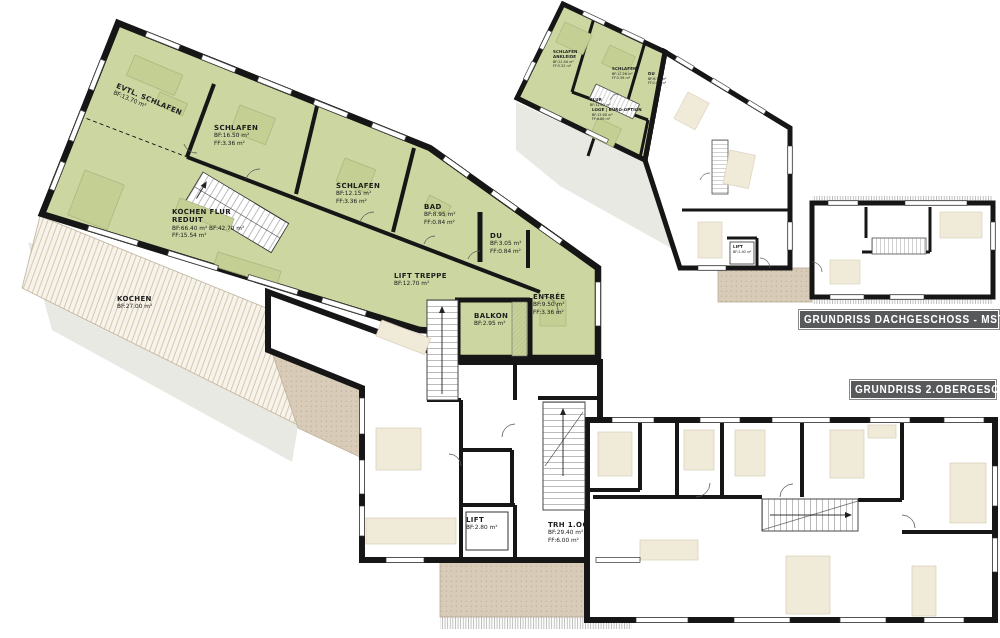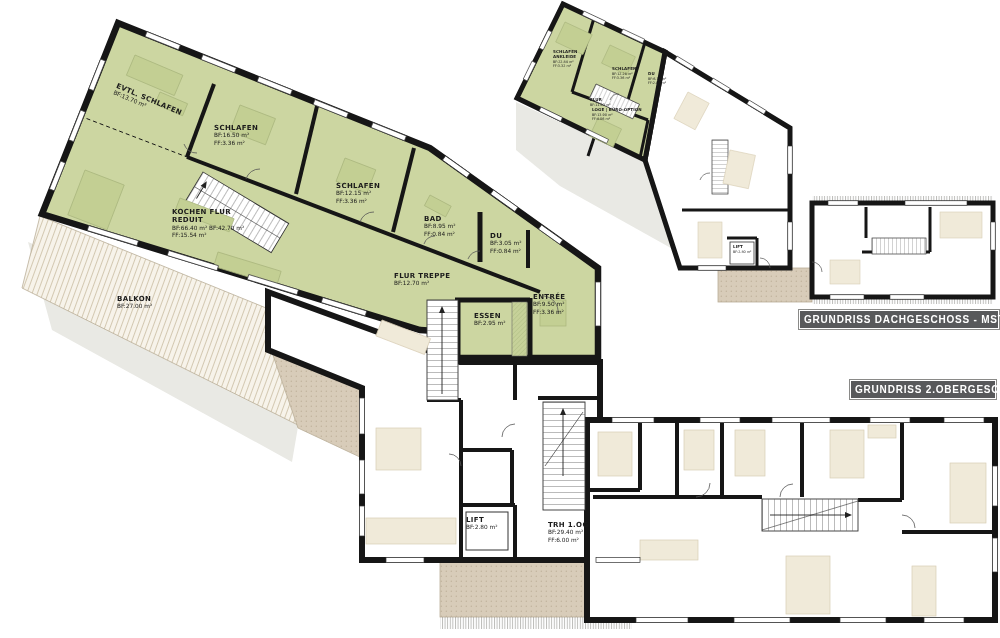--- a/index.html
+++ b/index.html
@@ -415,40 +415,40 @@
   <b>SCHLAFEN</b>
   <span>BF:12.15 m²</span>
   <span>FF:3.36  m²</span>
 </div>
 <div class="rl" style="left:172px;top:208px">
   <b>KOCHEN FLUR</b>
   <b>REDUIT</b>
   <span>BF:66.40 m²   BF:42.70 m²</span>
   <span>FF:15.54 m²</span>
 </div>
-<div class="rl" style="left:424px;top:215px">
+<div class="rl" style="left:424px;top:203px">
   <b>BAD</b>
   <span>BF:8.95  m²</span>
   <span>FF:0.84  m²</span>
 </div>
 <div class="rl" style="left:490px;top:232px">
   <b>DU</b>
   <span>BF:3.05  m²</span>
   <span>FF:0.84  m²</span>
 </div>
 <div class="rl" style="left:394px;top:272px">
-  <b>FLUR TREPPE</b>
+  <b>LIFT TREPPE</b>
   <span>BF:12.70 m²</span>
 </div>
 <div class="rl" style="left:117px;top:295px">
+  <b>KOCHEN</b>
+  <span>BF:27.00 m²</span>
+</div>
+<div class="rl" style="left:474px;top:312px">
   <b>BALKON</b>
-  <span>BF:27.00 m²</span>
-</div>
-<div class="rl" style="left:474px;top:312px">
-  <b>ESSEN</b>
   <span>BF:2.95  m²</span>
 </div>
 <div class="rl" style="left:533px;top:293px">
   <b>ENTRÉE</b>
   <span>BF:9.50  m²</span>
   <span>FF:3.36  m²</span>
 </div>
 <div class="rl" style="left:466px;top:516px">
   <b>LIFT</b>
   <span>BF:2.80  m²</span>

